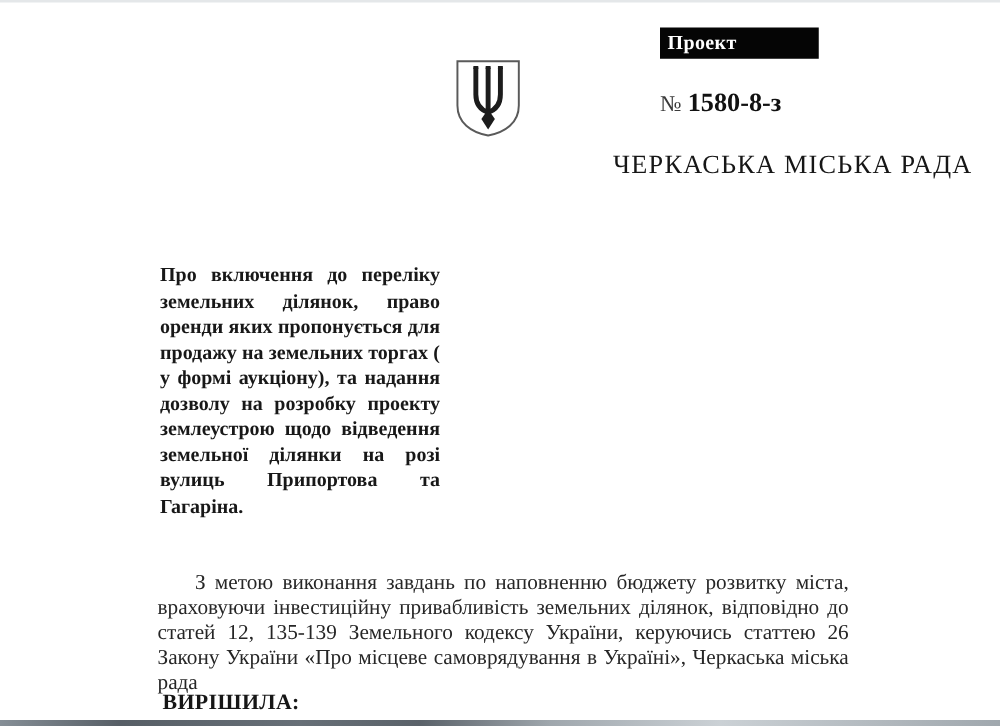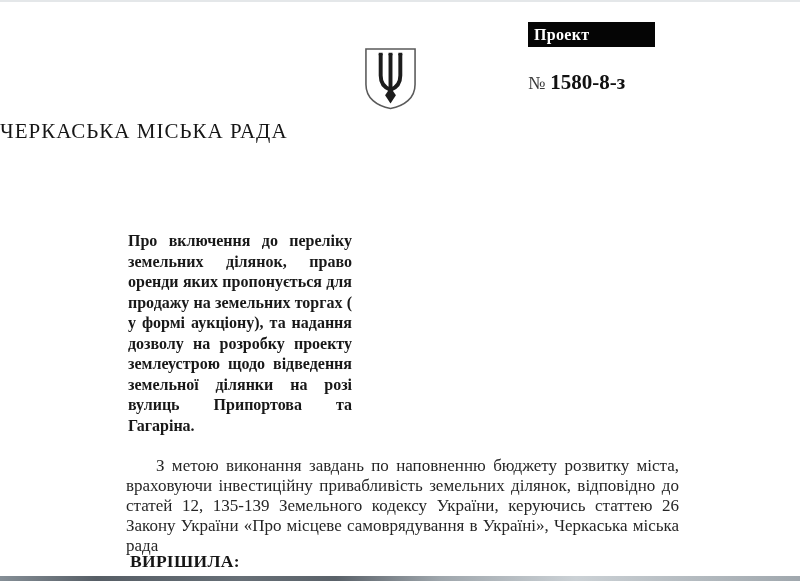--- a/index.html
+++ b/index.html
@@ -53,35 +53,34 @@
   }
   .emblem {
     position: absolute;
     left: 363px; top: 47px;
     width: 55px; height: 63px;
   }
   .council-title {
     position: absolute;
     left: 0; top: 119px;
     width: 778px;
-    text-align: left;
+    text-align: right;
     font-size: 21px;
     letter-spacing: 1px;
     color: #161616;
   }
   .subject {
     position: absolute;
     left: 128px; top: 211px;
     width: 224px;
     font-weight: bold;
     font-size: 16px;
     line-height: 20.5px;
     text-align: justify;
     color: #181818;
-    margin-top: 20px;
   }
   .body-par {
     position: absolute;
     left: 126px; top: 456px;
     width: 553px;
     font-size: 17px;
     line-height: 20px;
     text-align: justify;
     text-indent: 30px;
     color: #262626;

